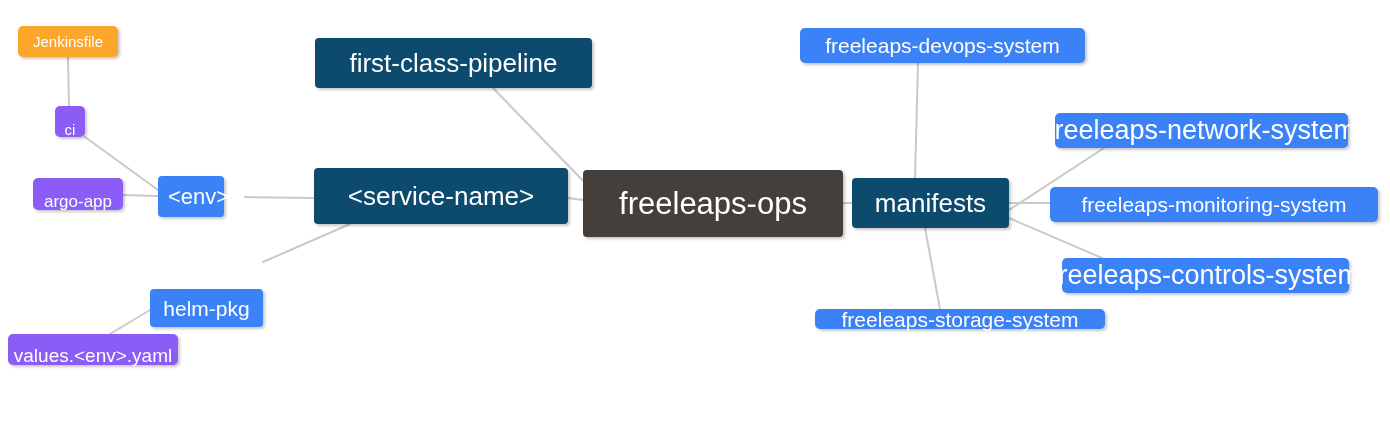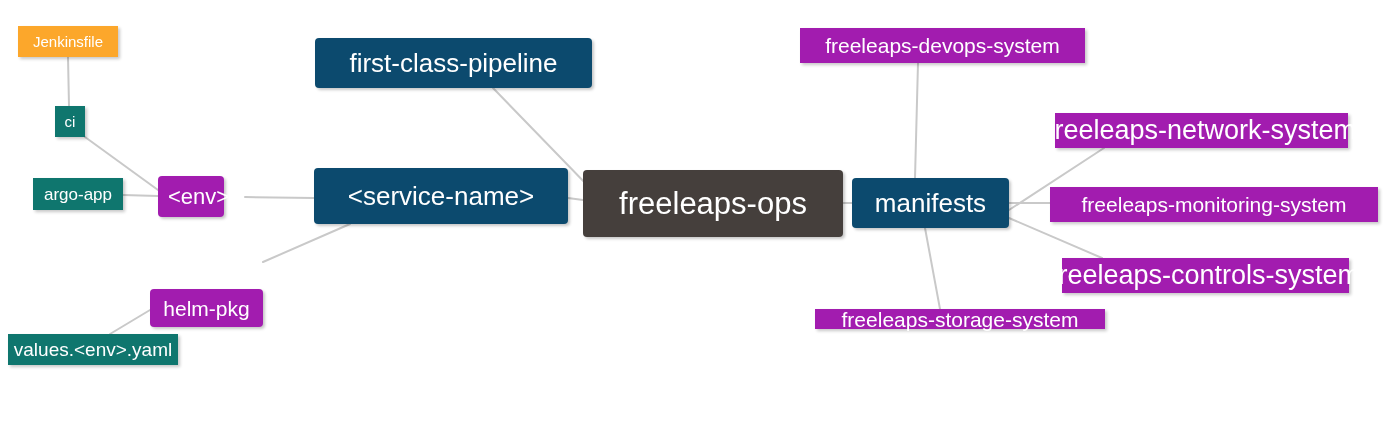--- a/index.html
+++ b/index.html
@@ -18,24 +18,24 @@
     display:flex;align-items:center;justify-content:center;
     color:#ffffff;
     border-radius:4px;
     white-space:nowrap;
     line-height:1;
     box-shadow:2px 2px 3px rgba(0,0,0,0.22);
     letter-spacing:0px;
   }
   .root{background:#453f3c;}
   .blue{background:#0c4a6e;}
-  .green{background:#a21caf;}
+  .green{background:#3b82f6;}
   .orange{background:#fca72b;}
-  .red{background:#0f766e;}
-  .r2{border-radius:0;}
+  .red{background:#8b5cf6;align-items:flex-end;}
+  .r2{border-radius:5px;}
 </style>
 </head>
 <body>
 
 <div id="canvas">
   <svg id="edges" viewBox="0 0 1390 421" width="1390" height="421">
       <line x1="583" y1="200" x2="568" y2="198" stroke="#c9c9c9" stroke-width="2" stroke-linecap="round"></line>
       <line x1="592" y1="190" x2="493" y2="88" stroke="#c9c9c9" stroke-width="2" stroke-linecap="round"></line>
       <line x1="843" y1="203" x2="852" y2="203" stroke="#c9c9c9" stroke-width="2" stroke-linecap="round"></line>
       <line x1="314" y1="198" x2="245" y2="197" stroke="#c9c9c9" stroke-width="2" stroke-linecap="round"></line>

